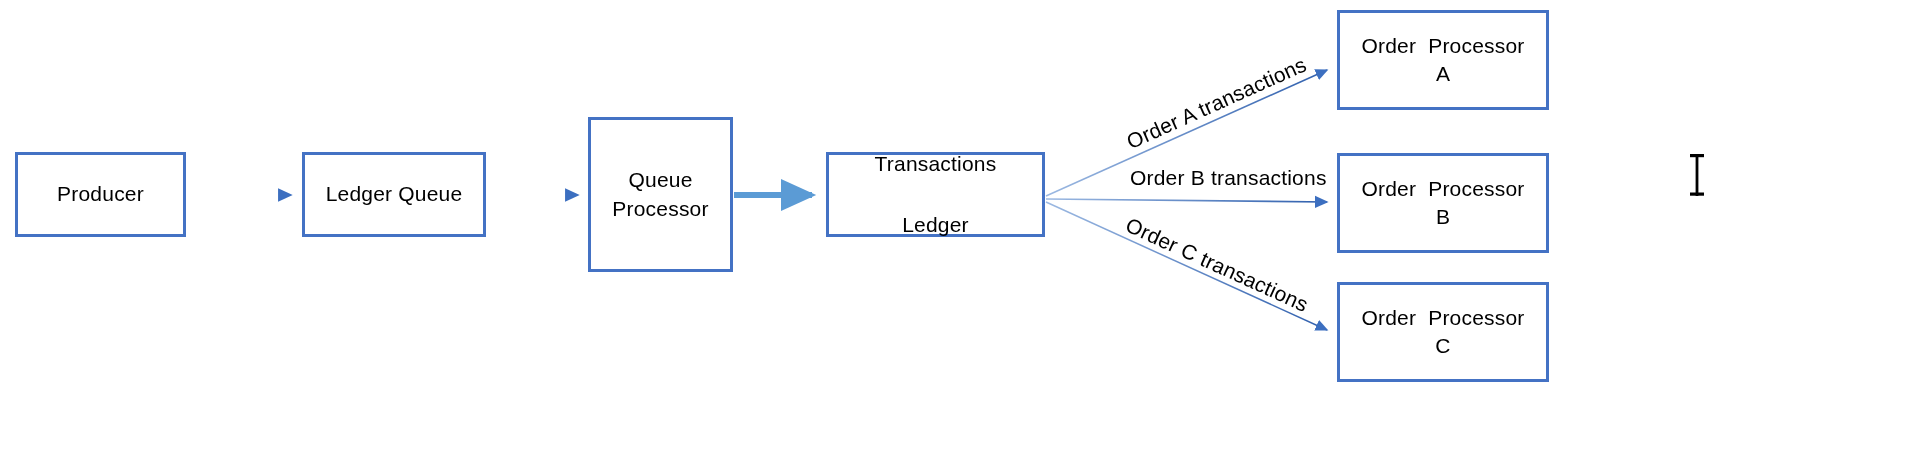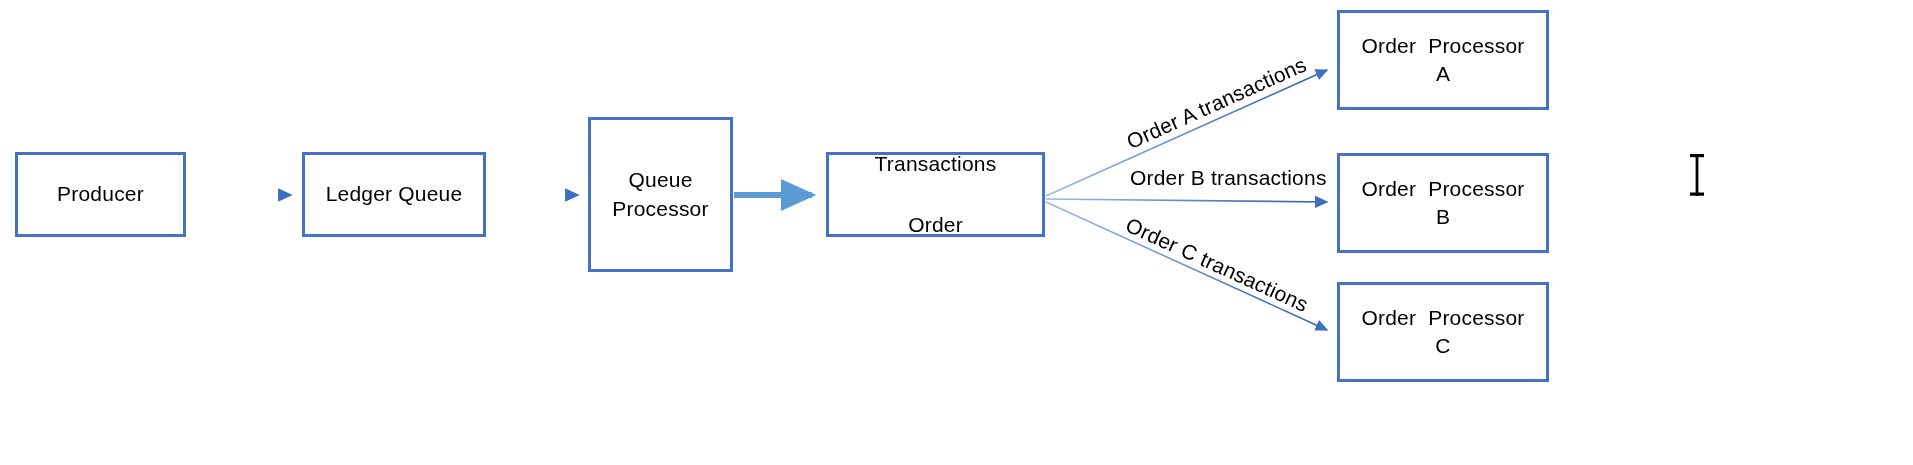--- a/index.html
+++ b/index.html
@@ -108,21 +108,21 @@
     <span class="ln">Ledger Queue</span>
   </div>
 
   <div class="node" style="left:588px; top:117px; width:145px; height:155px;">
     <span class="ln">Queue</span>
     <span class="ln">Processor</span>
   </div>
 
   <div class="node" style="left:826px; top:152px; width:219px; height:85px;gap:32px;">
     <span class="ln">Transactions</span>
-    <span class="ln">Order</span>
+    <span class="ln">Ledger</span>
   </div>
 
   <div class="node" style="left:1337px; top:10px; width:212px; height:100px;">
     <span class="ln">Order  Processor</span>
     <span class="ln">A</span>
   </div>
 
   <div class="node" style="left:1337px; top:153px; width:212px; height:100px;">
     <span class="ln">Order  Processor</span>
     <span class="ln">B</span>

